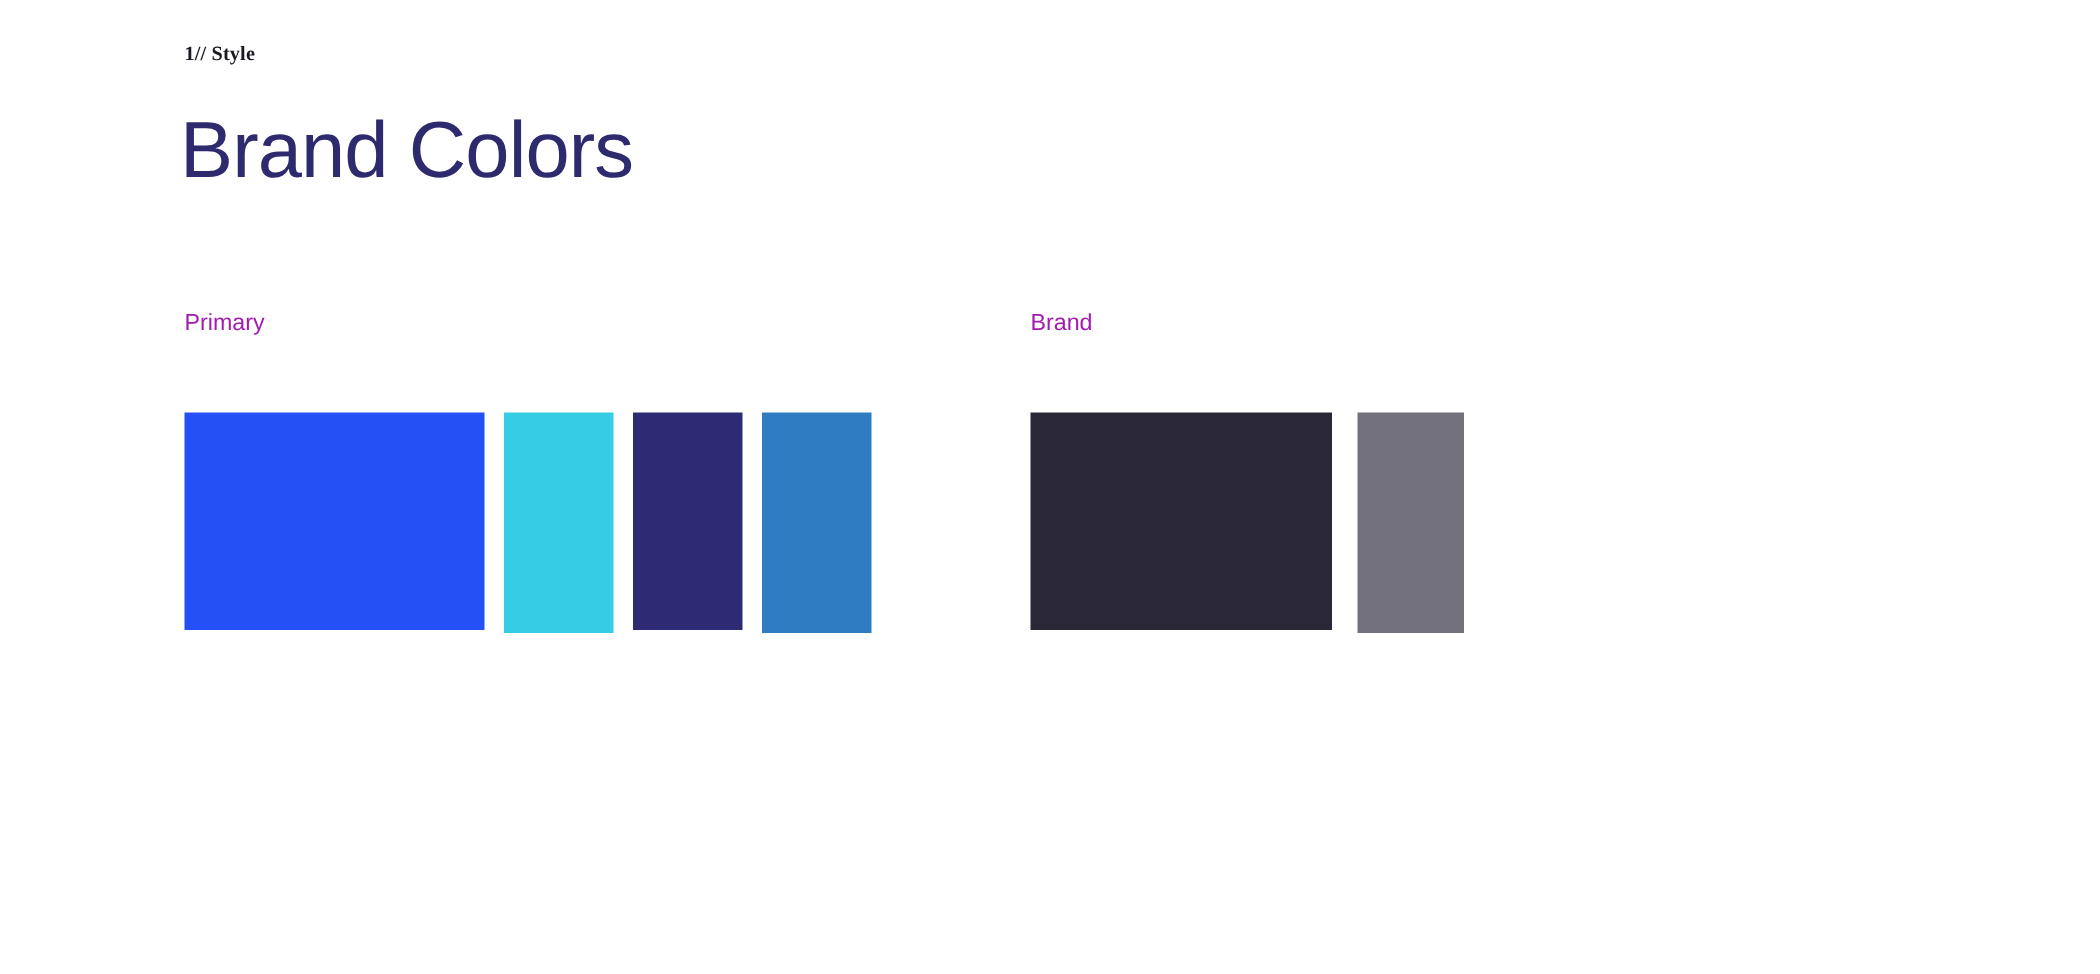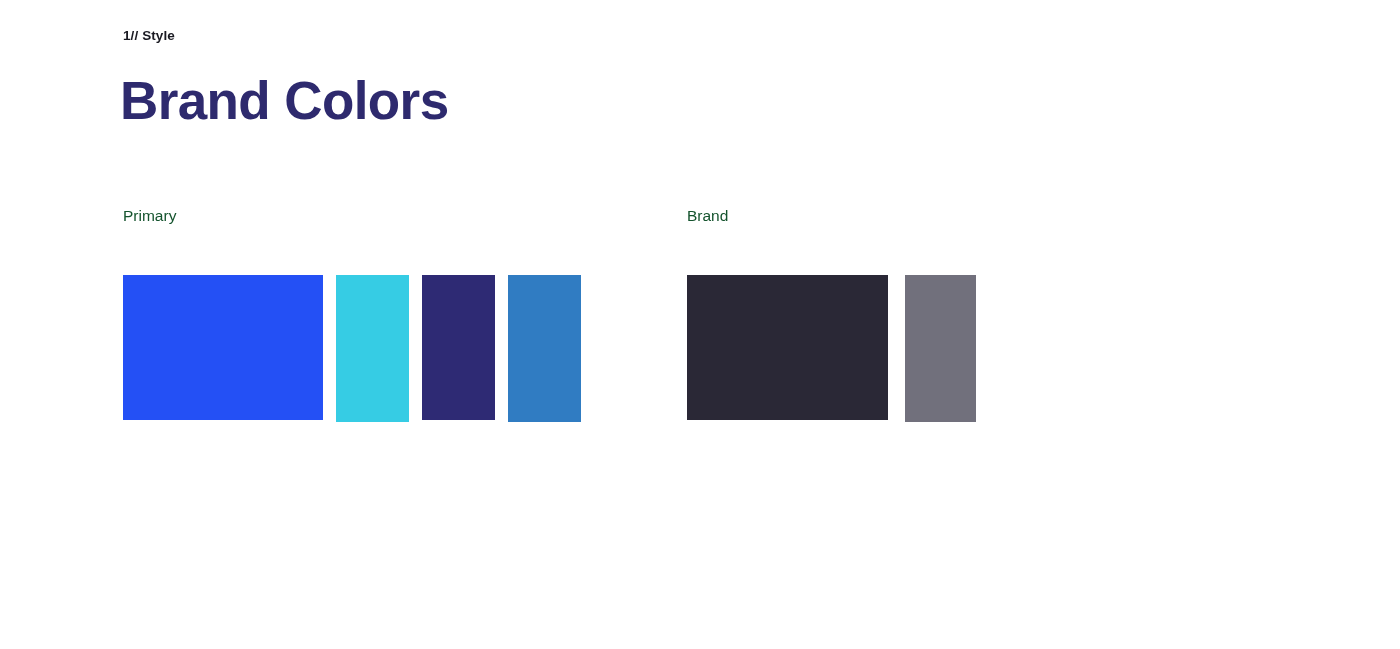--- a/index.html
+++ b/index.html
@@ -26,47 +26,48 @@
   .eyebrow {
     position: absolute;
     left: 123px;
     top: 27px;
     font-size: 13.5px;
     font-weight: bold;
     color: #1a1a22;
     letter-spacing: 0.1px;
     line-height: 18px;
     white-space: nowrap;
+    font-family: Liberation Serif, serif;
   }
   .page-title {
     position: absolute;
     left: 120px;
     top: 68px;
     font-size: 53px;
-    font-weight: bold;
+    font-weight: normal;
     color: #2e2a6e;
     letter-spacing: -0.6px;
     line-height: 66px;
     white-space: nowrap;
     margin: 0;
   }
   .group {
     position: absolute;
     top: 205px;
   }
   #group-primary { left: 123px; }
   #group-black   { left: 687px; }
 
   .group-label {
     position: absolute;
     left: 0;
     top: 0;
     font-size: 15.5px;
     font-weight: normal;
-    color: #14532d;
+    color: #a21caf;
     line-height: 22px;
     white-space: nowrap;
   }
   .swatch-row {
     position: absolute;
     left: 0;
     top: 70px;
     display: flex;
     align-items: flex-start;
   }

